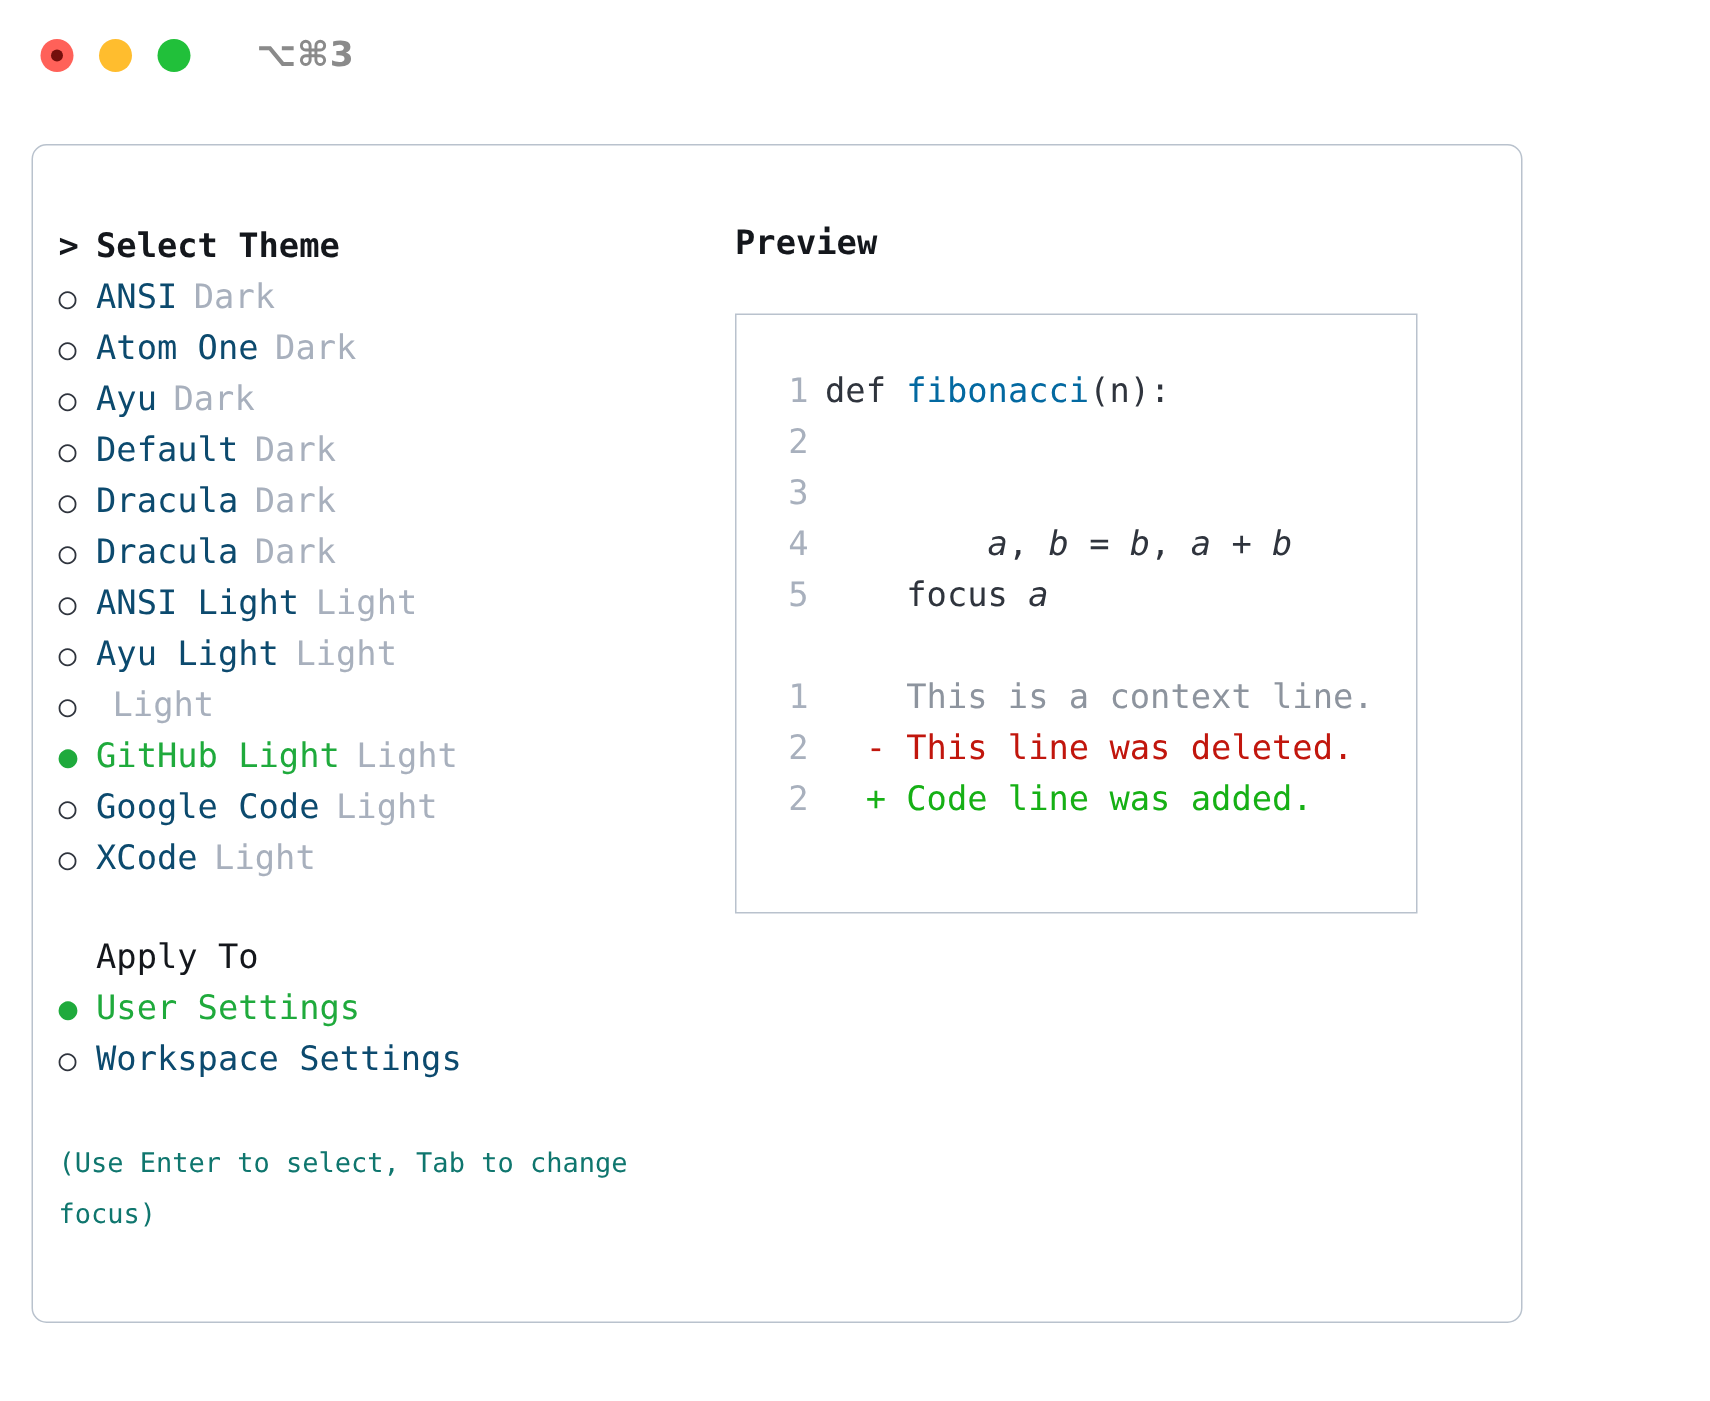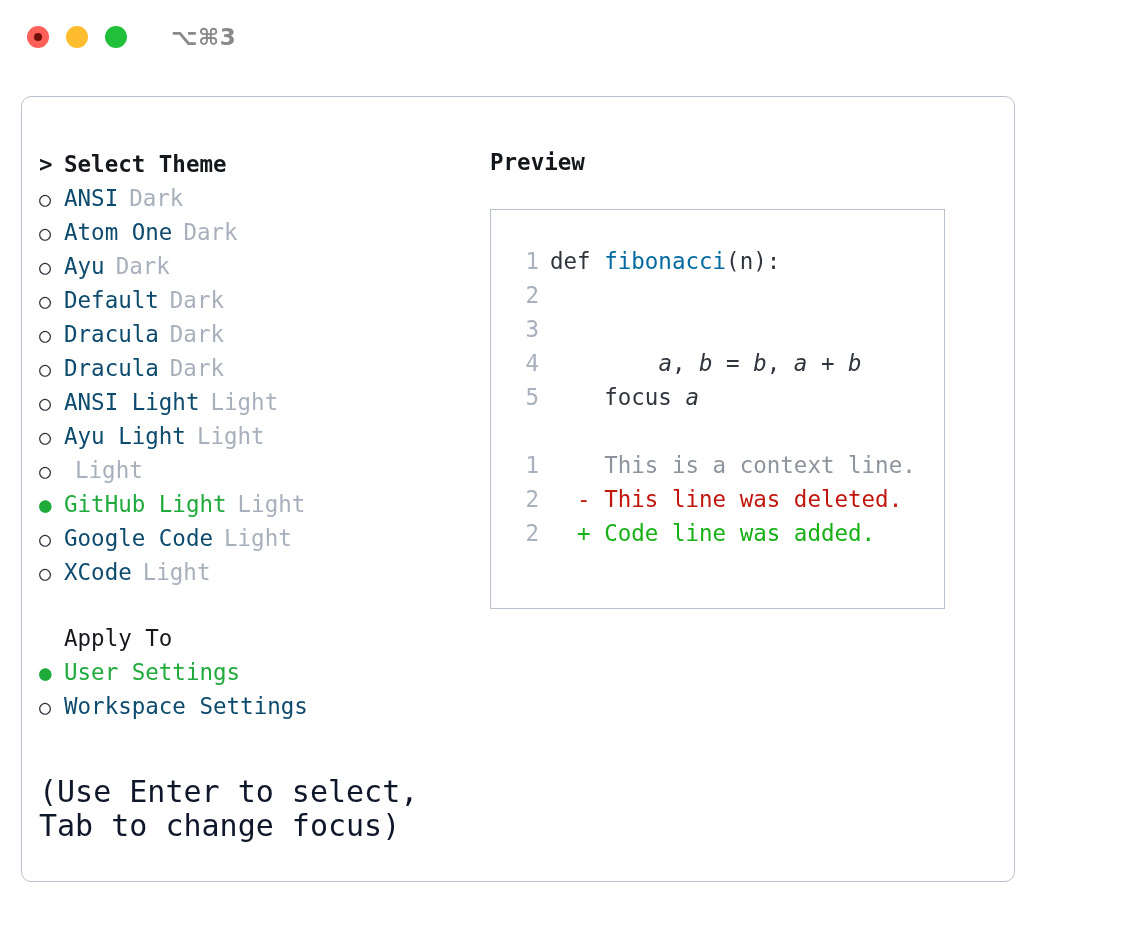--- a/index.html
+++ b/index.html
@@ -114,24 +114,24 @@
   }
   .section-head {
     color: #14171c;
     font-weight: 400;
   }
 
   .gap-lg { height: 32px; }
   .gap-md { height: 30px; }
 
   .hint {
-    margin-top: 18px;
-    font-size: 30px;
+    margin-top: 2px;
+    font-size: 18px;
     line-height: 34px;
-    color: #0f172a;
+    color: #0f766e;
     width: 415px;
   }
 
   
   .right-col {
     position: absolute;
     left: 468px; top: 52px;
     width: 490px;
   }
   .preview-title {

